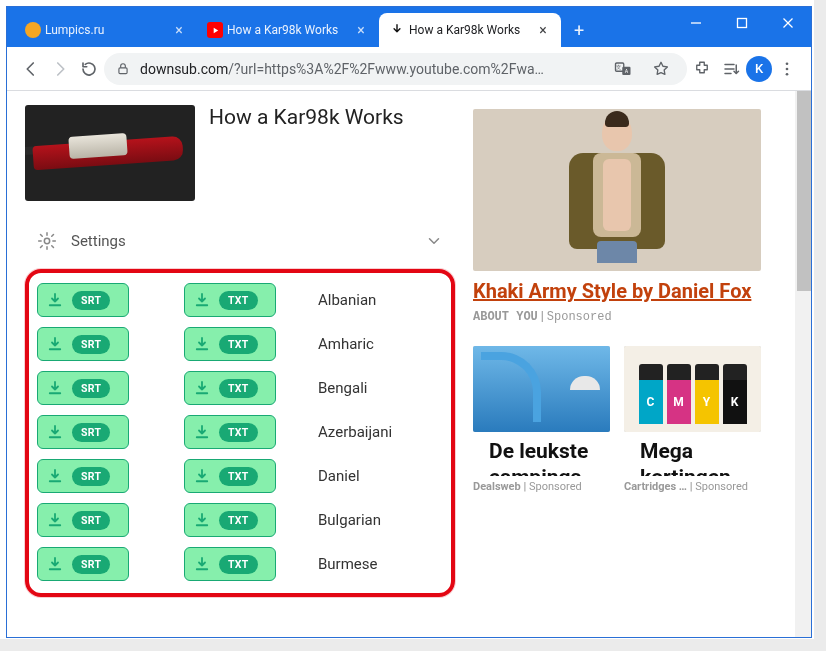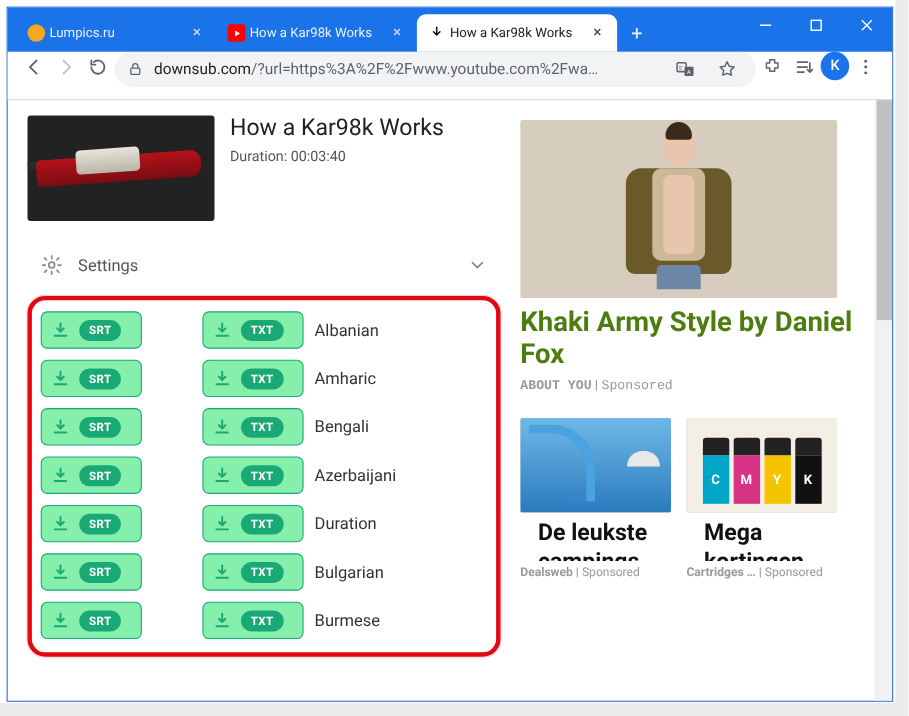--- a/index.html
+++ b/index.html
@@ -12,21 +12,21 @@
   .tab { height: 34px; display:flex; align-items:center; padding: 0 10px; min-width: 0; width: 182px; border-top-left-radius: 8px; border-top-right-radius:8px; font-size:12px; color: #e9f1fd; gap:4px; position:relative; }
   .tab.active { background: #fff; color: #202124; }
   .tab .favicon { width:16px; height:16px; flex:0 0 16px; border-radius:50%; display:flex; align-items:center; justify-content:center; }
   .tab .title { overflow:hidden; white-space:nowrap; text-overflow:ellipsis; flex:1; }
   .tab .close { width:16px; height:16px; display:flex; align-items:center; justify-content:center; font-size:14px; color:inherit; opacity:.85; cursor:pointer;}
   .newtab { width:28px; height:28px; color:#e9f1fd; display:flex; align-items:center; justify-content:center; font-size:18px; font-weight:400; cursor:pointer; margin-bottom:3px; margin-left:4px;}
   .win-controls { position:absolute; right:0; top:0; height:32px; display:flex; }
   .win-btn { width:46px; height:32px; display:flex; align-items:center; justify-content:center; color:#fff; }
   .win-btn svg { width:12px; height:12px; }
   
-  .toolbar { height: 44px; background:#fff; border-bottom:1px solid #dadce0; display:flex; padding: 0 10px; gap:1px; }
+  .toolbar { height: 44px; background:#fff; border-bottom:1px solid #dadce0; display:flex; align-items:center; padding: 0 10px; gap:1px; }
   .nav-btn { width:28px; height:28px; border-radius:50%; display:flex; align-items:center; justify-content:center; color:#5f6368; cursor:pointer;}
   .nav-btn.disabled { color:#bdc1c6; }
   .omnibox { flex:1; height:32px; background:#f1f3f4; border-radius:16px; display:flex; align-items:center; padding:0 12px; gap:10px; color:#202124; font-size:14px; }
   .omnibox .lock { color:#5f6368; }
   .omnibox .url { flex:1; overflow:hidden; white-space:nowrap; text-overflow:ellipsis; color:#5f6368;}
   .omnibox .url .host { color:#202124; }
   .tb-icon { width:28px; height:28px; display:flex; align-items:center; justify-content:center; color:#5f6368; cursor:pointer;}
   .avatar { width:26px; height:26px; border-radius:50%; background:#1a73e8; color:#fff; display:flex; align-items:center; justify-content:center; font-size:13px; font-weight:500;}
   
   .viewport { flex:1; overflow:hidden; position:relative; }
@@ -42,28 +42,28 @@
   .settings-row { margin-top:18px; height:44px; display:flex; align-items:center; padding:0 12px; color:#555; font-size:15px; cursor:pointer; }
   .settings-row .gear { margin-right:14px; color:#888;}
   .settings-row .chev { margin-left:auto; color:#888; }
   .highlight-box { margin-top:6px; border:4px solid #e30613; border-radius:16px; padding:10px 8px 2px 8px; box-shadow: 0 0 0 1px rgba(227,6,19,.2); }
   .lang-row { display:flex; align-items:center; gap:10px; margin-bottom:10px; }
   .dl-btn { height:34px; border:1.5px solid #19a974; border-radius:6px; background:#86efac; display:flex; align-items:center; padding:0 8px; gap:8px; cursor:pointer; }
   .dl-btn.srt { width:92px; }
   .dl-btn.txt { width:92px;margin-left:45px; }
   .dl-btn .dl-icon { color:#19a974; }
   .dl-btn .pill { background:#19a974; color:#fff; font-size:10.5px; font-weight:700; padding:3px 9px; border-radius:999px; letter-spacing:.3px;}
-  .lang-name { font-size:15px; color:#333; }
+  .lang-name { font-size:15px; color:#333;margin-left:32px; }
   
   .tabla-head { display:flex; align-items:center; justify-content:flex-end; gap:4px; font-size:14px; margin-bottom:10px;}
   .tabla-head b{ color:#004b91; font-weight:700;}
   .tabla-head span{ color:#004b91;}
   .tabla-head .info { width:16px;height:16px;border:1.5px solid #004b91;border-radius:50%;color:#004b91;display:flex;align-items:center;justify-content:center;font-size:11px;font-weight:700; margin-left:4px;}
   .big-card .img { width:288px; height:162px; background:#d7cdbf; border-radius:2px; position:relative; overflow:hidden;}
-  .big-card h3 { font-size:25px; font-weight:700; color:#4d7c0f; margin:8px 0 6px;}
+  .big-card h3 { font-size:20px; font-weight:700; color:#c2410c; margin:8px 0 6px;text-decoration:underline;}
   .big-card .src { font-size:12px; color:#999; font-weight:700;}
   .big-card .src span { font-weight:400; color:#999;font-family:Liberation Mono, monospace;}
   .small-cards { display:flex; gap:14px; margin-top:22px;}
   .sm-card { width:137px; }
   .sm-card .img { width:137px; height:86px; background:#ccc; border-radius:2px; position:relative; overflow:hidden;}
   .sm-card h4 { font-size:21px; font-weight:700; color:#111; margin:6px 16px 4px; line-height:1.25; height:38px; overflow:hidden;}
   .sm-card .src { font-size:11px; color:#999; font-weight:700;}
   .sm-card .src span { font-weight:400; color:#999;}
   
   .vscroll { position:absolute; right:0; top:0; bottom:0; width:16px; background:#f1f1f1; }
@@ -214,21 +214,20 @@
           <div class="video-head">
             <div class="thumb">
               <div class="thumb-gun">
                 <div class="gun-barrel"></div>
                 <div class="gun-body"></div>
                 <div class="gun-bolt"></div>
               </div>
             </div>
             <div class="vh-text">
               <h1>How a Kar98k Works</h1>
-              <div class="dur">Duration: 00:03:40</div>
             </div>
           </div>
 
           <div class="settings-row">
             <span class="gear">
                 <svg width="20" height="20" viewBox="0 0 24 24">
                   <circle cx="12" cy="12" r="3.2" fill="none" stroke="currentColor" stroke-width="1.8"></circle>
                   <path d="M12 2v3M12 19v3M4.2 4.2l2.1 2.1M17.7 17.7l2.1 2.1M2 12h3M19 12h3M4.2 19.8l2.1-2.1M17.7 6.3l2.1-2.1" stroke="currentColor" stroke-width="1.8" stroke-linecap="round"></path>
                 </svg>
               </span>
@@ -337,21 +336,21 @@
                 </div>
                 <div class="dl-btn txt">
                   <span class="dl-icon">
                     <svg width="18" height="18" viewBox="0 0 24 24">
                       <path d="M12 4v10M8 10l4 4 4-4" fill="none" stroke="currentColor" stroke-width="2.4" stroke-linecap="round" stroke-linejoin="round"></path>
                       <path d="M5 19h14" stroke="currentColor" stroke-width="2.4" stroke-linecap="round"></path>
                     </svg>
                   </span>
                   <span class="pill">TXT</span>
                 </div>
-                <div class="lang-name">Duration</div>
+                <div class="lang-name">Daniel</div>
               </div>
               <div class="lang-row">
                 <div class="dl-btn srt">
                   <span class="dl-icon">
                     <svg width="18" height="18" viewBox="0 0 24 24">
                       <path d="M12 4v10M8 10l4 4 4-4" fill="none" stroke="currentColor" stroke-width="2.4" stroke-linecap="round" stroke-linejoin="round"></path>
                       <path d="M5 19h14" stroke="currentColor" stroke-width="2.4" stroke-linecap="round"></path>
                     </svg>
                   </span>
                   <span class="pill">SRT</span>

